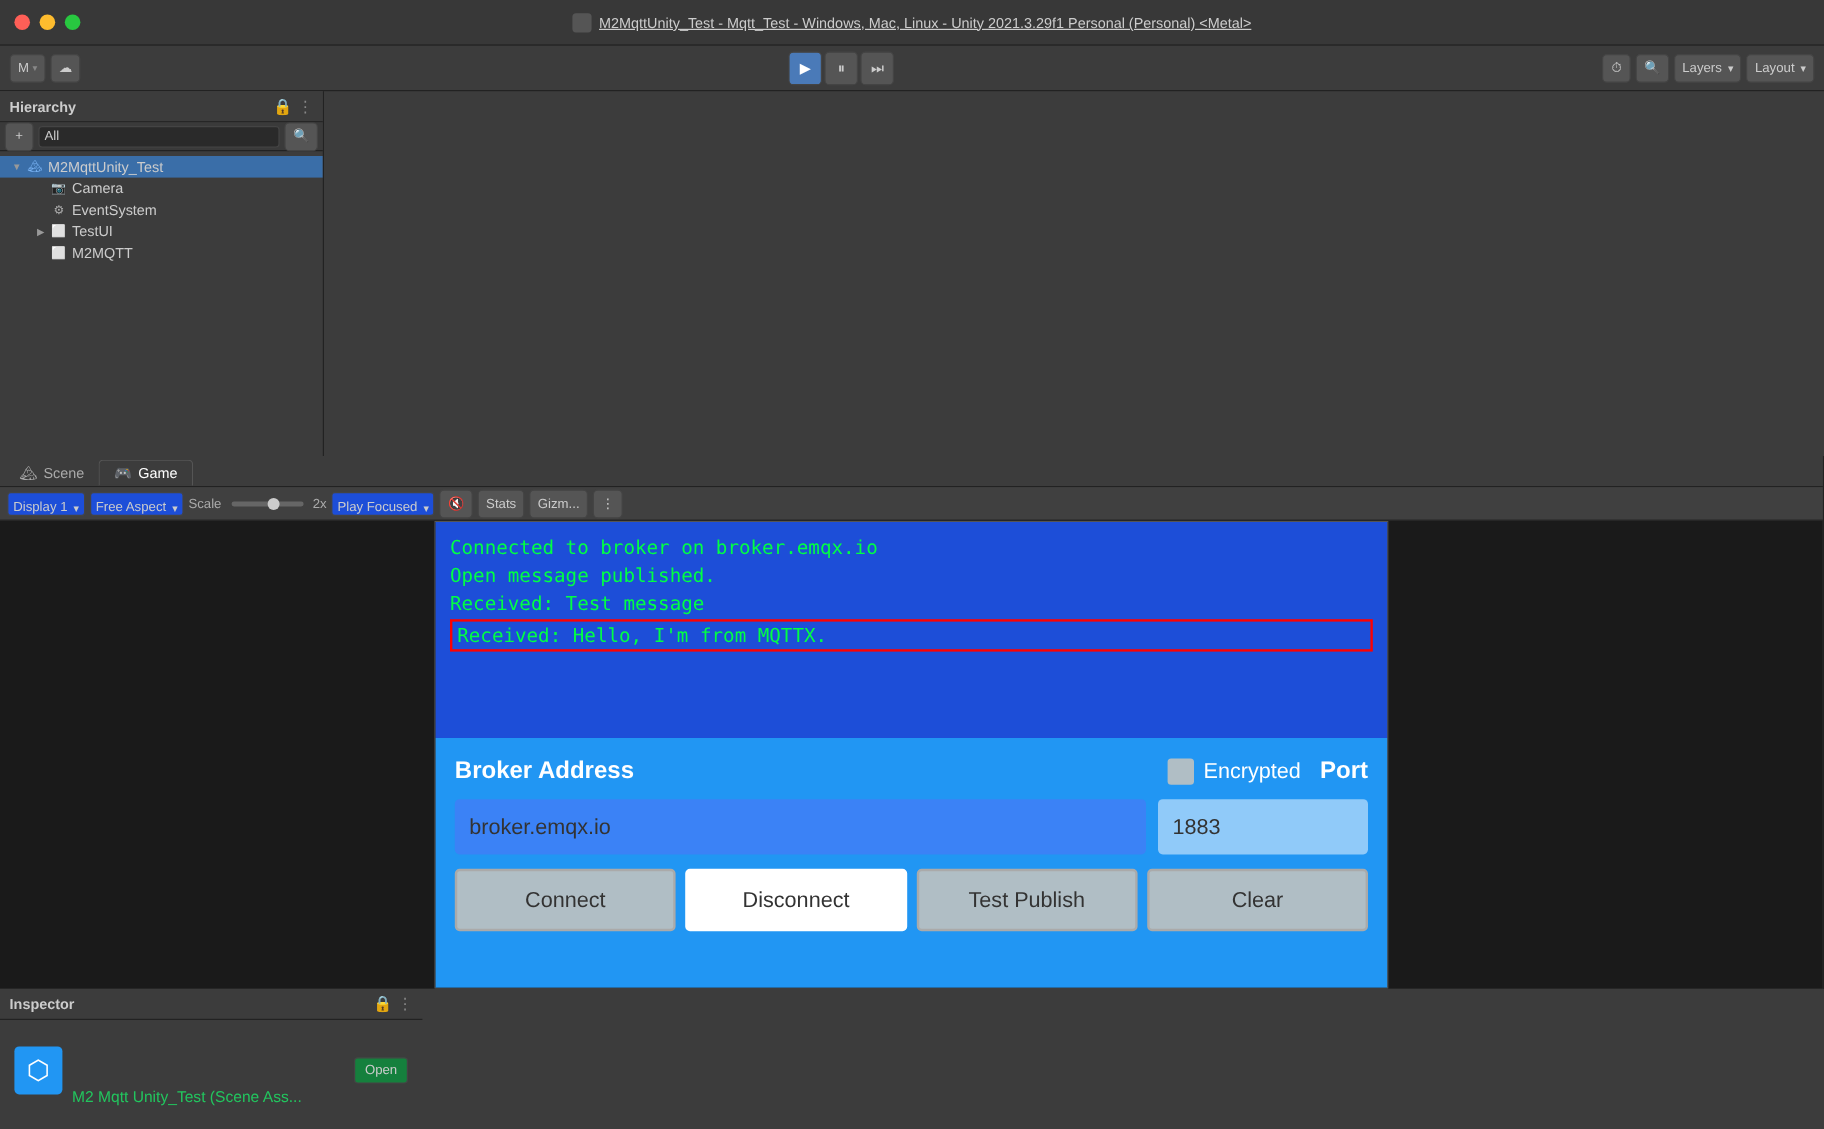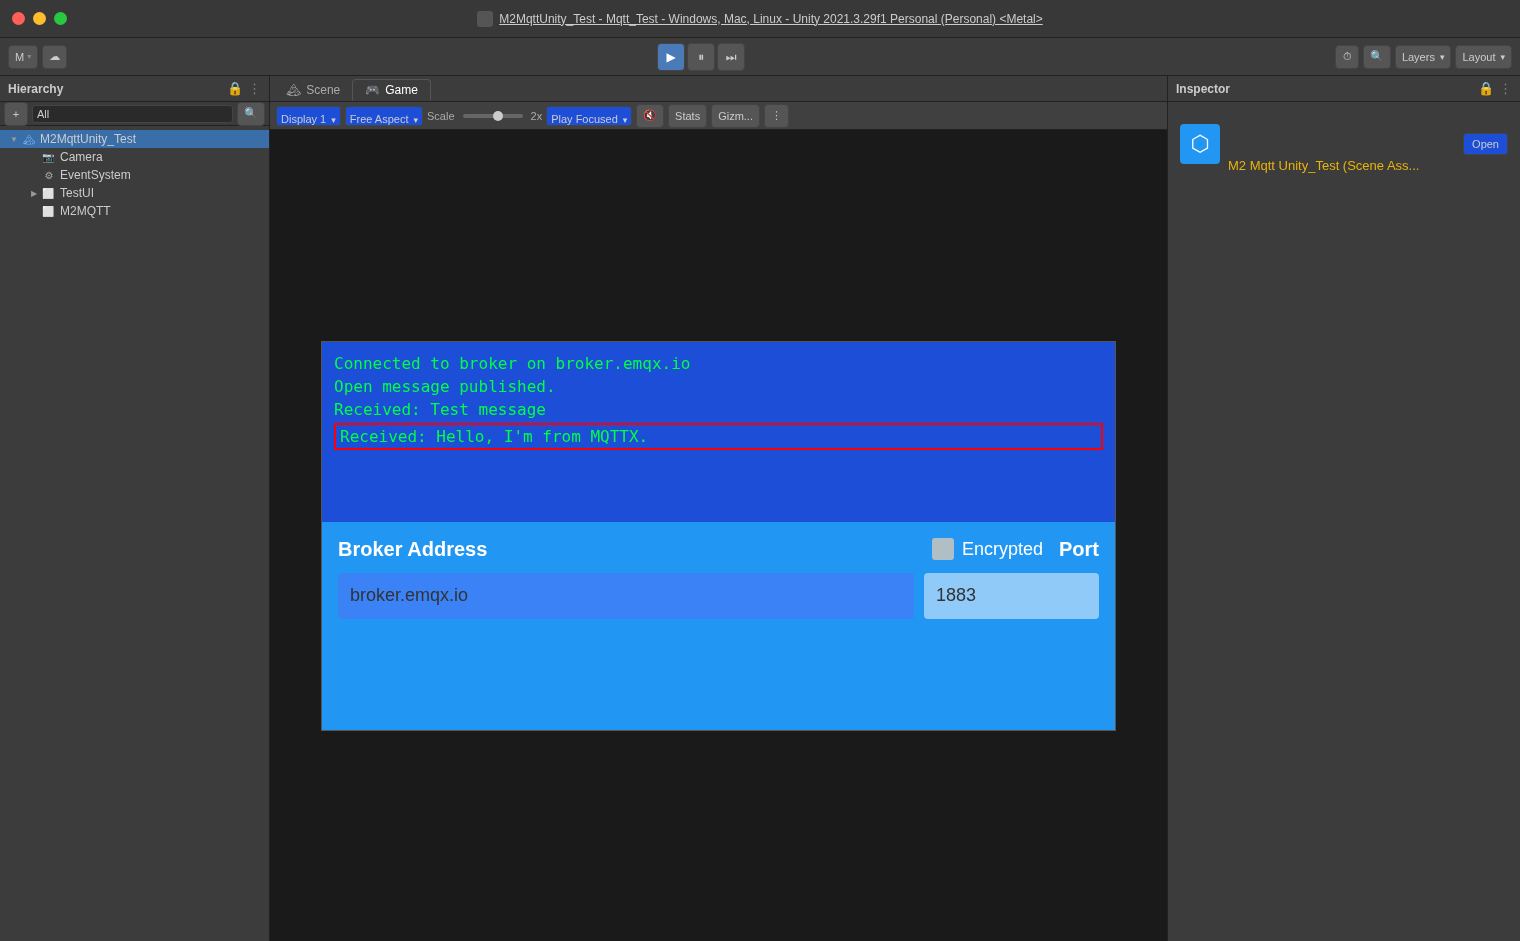--- a/index.html
+++ b/index.html
@@ -124,20 +124,21 @@
       cursor: pointer;
       color: #ccc;
       font-size: 11px;
       height: 24px;
     }
 
     
     .main-layout {
       display: flex;
       height: calc(941px - 38px - 38px);
+      flex-direction: column;
     }
 
     
     .hierarchy-panel {
       width: 270px;
       background: #3c3c3c;
       border-right: 1px solid #222;
       display: flex;
       flex-direction: column;
       height: 100%;
@@ -433,27 +434,27 @@
       background: #2196f3;
       border-radius: 4px;
       display: flex;
       align-items: center;
       justify-content: center;
       color: #fff;
       font-size: 22px;
     }
     .inspector-obj-name {
       font-size: 13px;
-      color: #eab308;
+      color: #22c55e;
       flex: 1;
       margin-top: 44px;
     }
     .open-btn {
       height: 22px;
-      background: #1d4ed8;
+      background: #15803d;
       border: 1px solid #444;
       border-radius: 3px;
       color: #ccc;
       font-size: 11px;
       padding: 0 8px;
       cursor: pointer;
     }
 
     
     .arrow-down::after {
@@ -640,20 +641,34 @@
               <div class="encrypted-group">
                 <div class="encrypted-checkbox"></div>
                 <span class="encrypted-label">Encrypted</span>
               </div>
               <span class="port-label">Port</span>
             </div>
             <div class="ui-row-2">
               <input class="broker-input" type="text" value="broker.emqx.io" style="">
               <input class="port-input" type="text" value="1883" style="">
             </div>
+            <div class="ui-row-3">
+              <div class="game-btn">
+                <span>Connect</span>
+              </div>
+              <div class="game-btn active">
+                <span>Disconnect</span>
+              </div>
+              <div class="game-btn">
+                <span>Test Publish</span>
+              </div>
+              <div class="game-btn">
+                <span>Clear</span>
+              </div>
+            </div>
           </div>
         </div>
       </div>
     </div>
   </div>
 
   <div class="inspector-panel">
     <div class="inspector-header">
       <span class="panel-title">Inspector</span>
       <div class="panel-header-icons">

